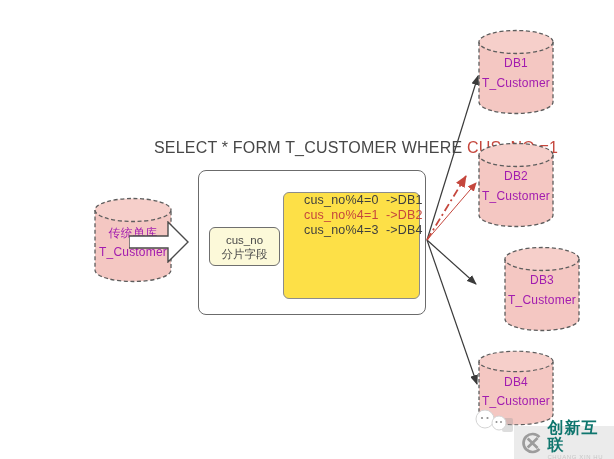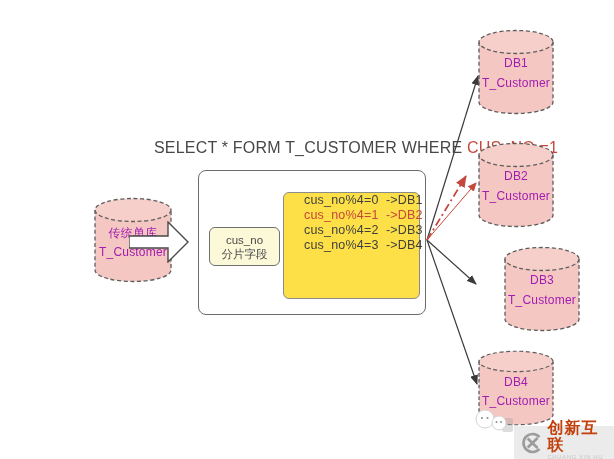--- a/index.html
+++ b/index.html
@@ -68,21 +68,21 @@
     background: #9f9f9f; opacity: 0.35; border-radius: 2px; z-index: 3;
   }
 
   
   .watermark {
     position: absolute; left: 514px; top: 426px; width: 100px; height: 33px;
     background: rgba(234,234,234,0.95); z-index: 5;
     display: flex; align-items: center; padding-left: 6px;
   }
   .wm-col { display: flex; flex-direction: column; margin-left: 4px; }
-  .wm-brand { font-size: 16px; font-weight: bold; color: #c2410c; line-height: 17px; letter-spacing: 1px; }
+  .wm-brand { font-size: 16px; font-weight: bold; color: #0f766e; line-height: 17px; letter-spacing: 1px; }
   .wm-caption { font-size: 6px; color: #c6c6c6; letter-spacing: 0.6px; margin-top: 1px; }
 </style>
 </head>
 <body>
 
 <div class="canvas">
 
   <svg class="connectors" width="614" height="459" viewBox="0 0 614 459">
     <defs>
       <marker id="mk-black" viewBox="0 0 10 8" markerWidth="10" markerHeight="8" refX="9" refY="4" orient="auto" markerUnits="userSpaceOnUse">
@@ -128,21 +128,20 @@
   </svg>
 
   <div class="router-box">
     <div class="shard-field">
       <div>cus_no</div>
       <div>分片字段</div>
     </div>
     <div class="rules-box">
       <div class="rule">cus_no%4=0  -&gt;DB1</div>
       <div class="rule red">cus_no%4=1  -&gt;DB2</div>
-      <div class="rule">cus_no%4=2  -&gt;DB3</div>
       <div class="rule">cus_no%4=3  -&gt;DB4</div>
     </div>
   </div>
 
 
   <div class="cyl" style="left:477px; top:28px;">
     <svg width="78" height="88" viewBox="0 0 78 88">
       <path d="M2,14 v60 a37,11.5 0 0 0 74,0 v-60" fill="#f4c7c2" stroke="#5d5d5d" stroke-width="1.3" stroke-dasharray="4 2.6"></path>
       <ellipse cx="39" cy="14" rx="37" ry="11.5" fill="#f6cfca" stroke="#5d5d5d" stroke-width="1.3" stroke-dasharray="4 2.6"></ellipse>
     </svg>

